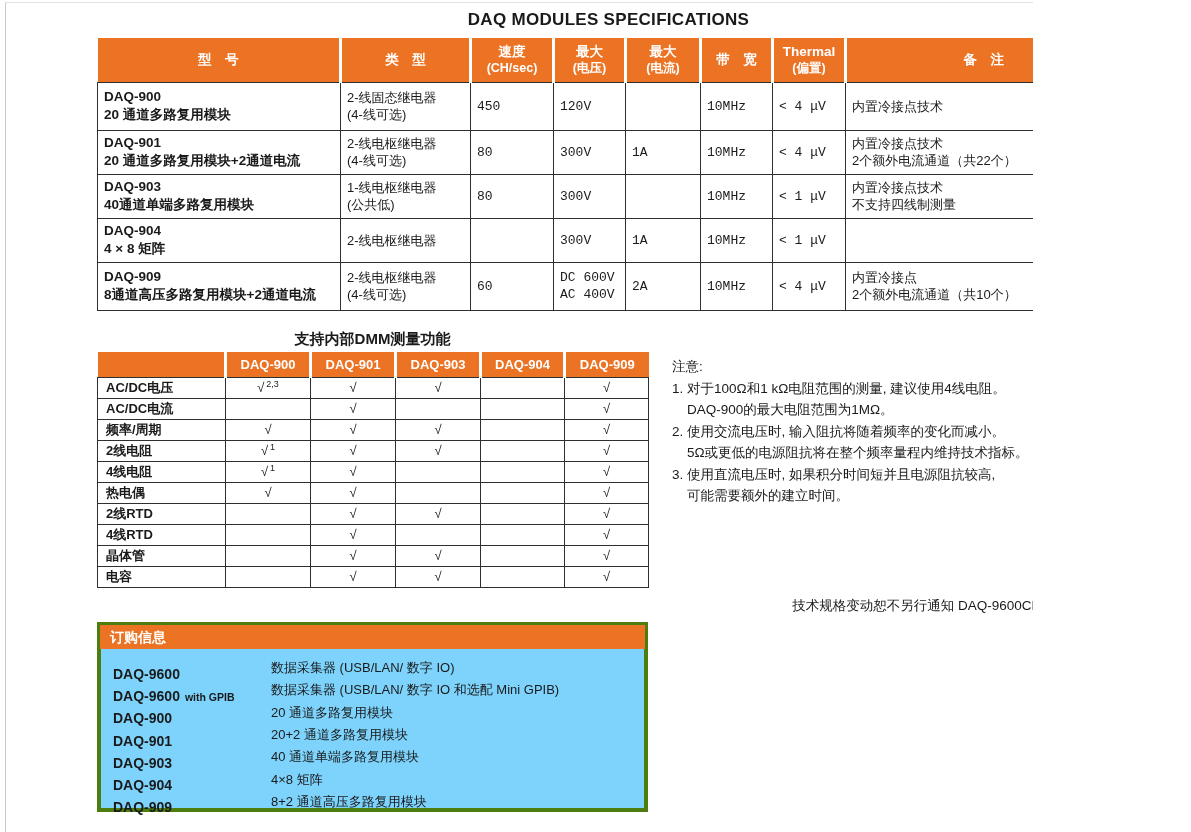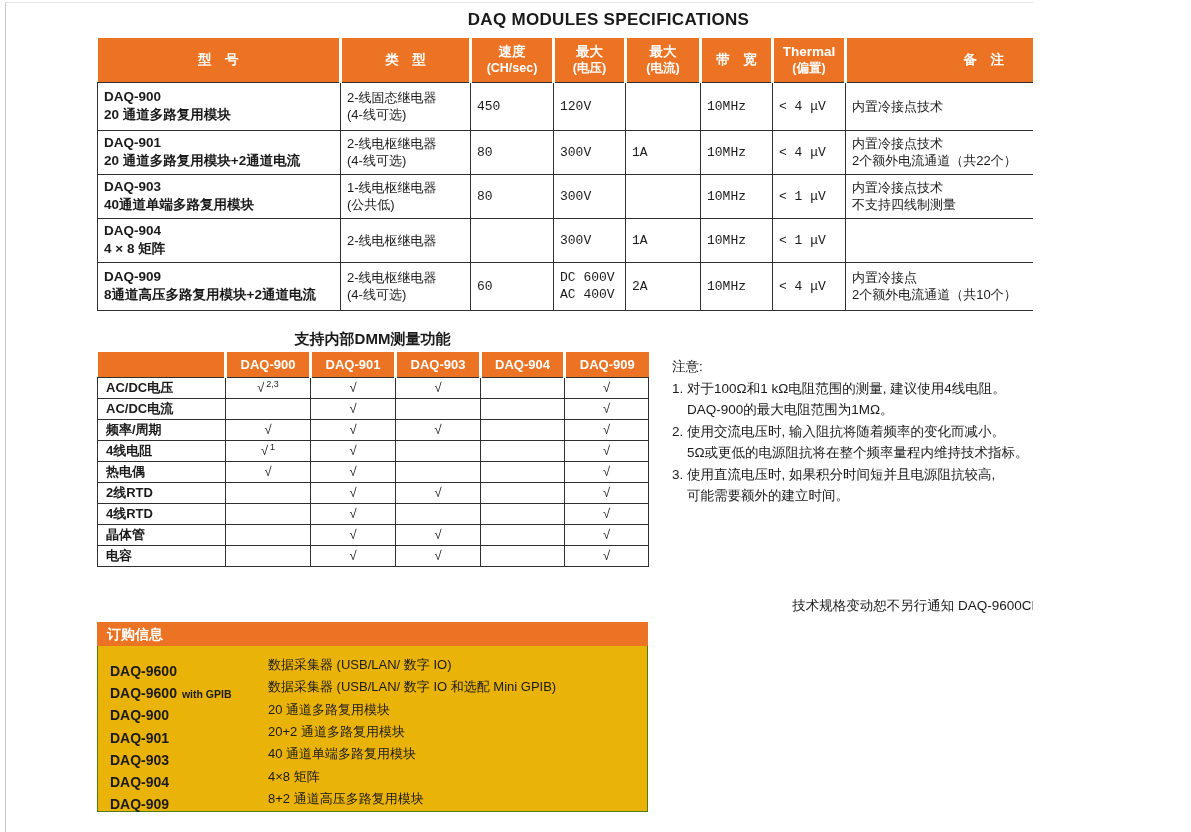--- a/index.html
+++ b/index.html
@@ -42,21 +42,21 @@
   table.dmm sup:empty { display:none; }
 
   
   .notes { position:absolute; left:672px; top:356px; width:470px; font-size:13.5px; line-height:21.5px; }
   .notes-title { }
   .note-line.indent { padding-left:15px; }
 
   .footer-note { position:absolute; left:97px; top:597px; width:1023px; text-align:right; font-size:13.5px; }
 
   
-  .box { position:absolute; border:1px solid #4d7c0f; background:#eab308; }
+  .box { position:absolute; border:4px solid #4d7c0f; background:#7dd3fc; }
   .box-header { background:var(--accent); color:#fff; font-weight:bold; font-size:14px;
     height:24px; line-height:24px; padding-left:10px; margin:-1px -1px 0 -1px; }
   .ordering { left:97px; top:622px; width:551px; height:190px; }
   .box-body { padding-top:8px; }
   .ord-row { display:flex; align-items:center; height:22.3px; }
   .ord-model { width:170px; padding-left:12px; font-weight:bold; font-size:14px; white-space:nowrap;margin-top:11px; }
   .ord-suffix { font-size:10.5px; font-weight:bold; margin-left:5px; }
   .ord-suffix:empty { display:none; }
   .ord-desc { font-size:13px; }
   .accessories { left:663px; top:622px; width:455px; height:190px; }
@@ -258,20 +258,28 @@
       </tr>
       <tr>
         <td class="feature">频率/周期</td>
         <td><span>√</span></td>
         <td><span>√</span></td>
         <td><span>√</span></td>
         <td><span></span></td>
         <td><span>√</span></td>
       </tr>
       <tr>
+        <td class="feature">2线电阻</td>
+        <td><span>√</span><sup>1</sup></td>
+        <td><span>√</span></td>
+        <td><span>√</span></td>
+        <td><span></span></td>
+        <td><span>√</span></td>
+      </tr>
+      <tr>
         <td class="feature">4线电阻</td>
         <td><span>√</span><sup>1</sup></td>
         <td><span>√</span></td>
         <td><span></span></td>
         <td><span></span></td>
         <td><span>√</span></td>
       </tr>
       <tr>
         <td class="feature">热电偶</td>
         <td><span>√</span></td>

